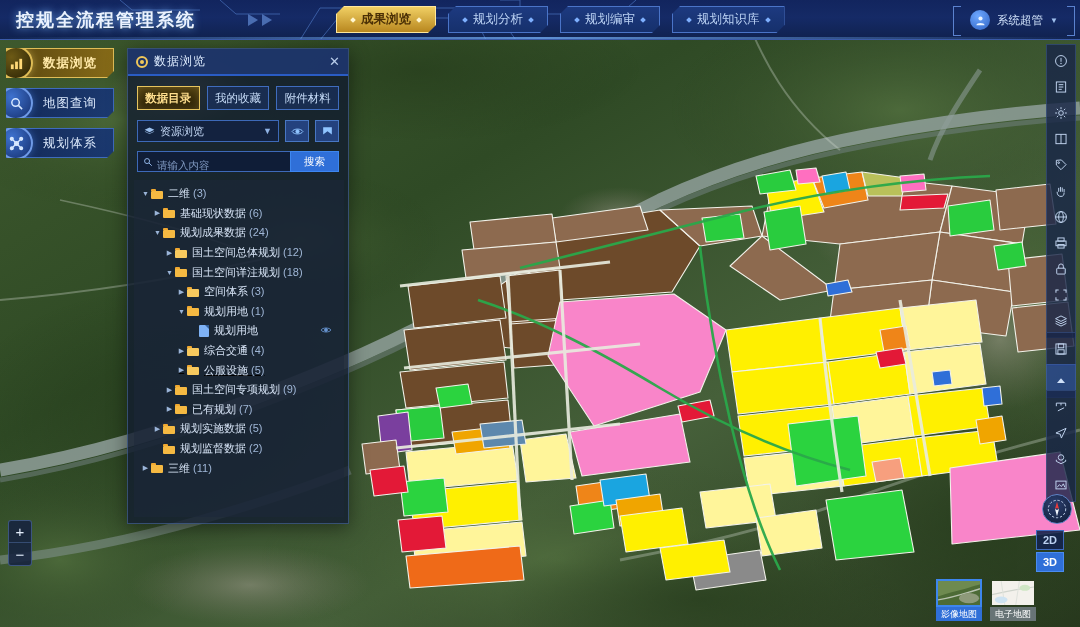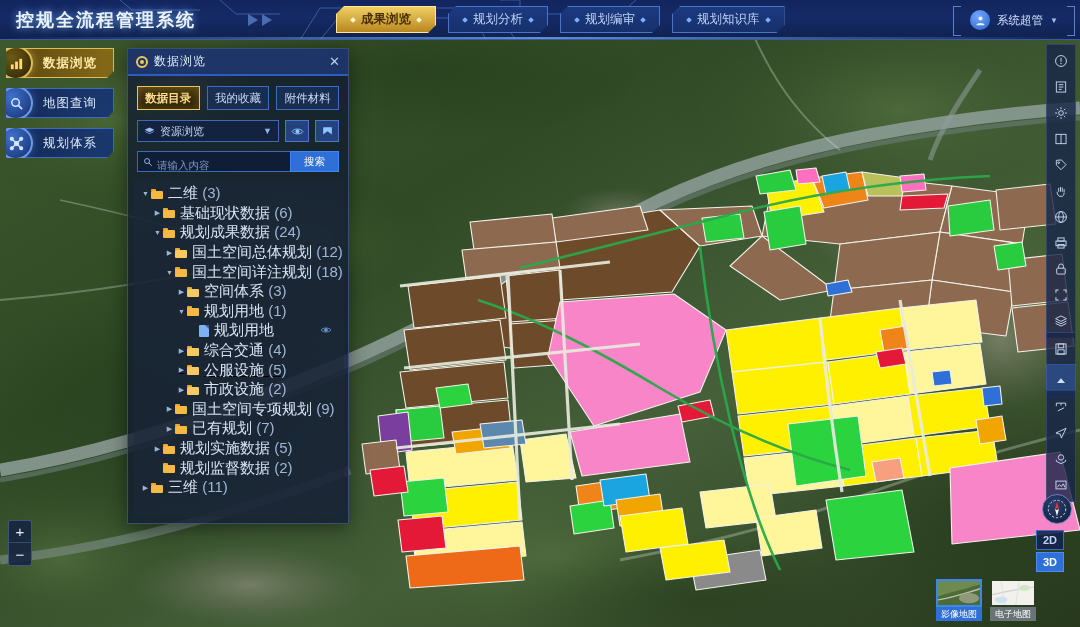--- a/index.html
+++ b/index.html
@@ -171,21 +171,21 @@
   }
   .folder.lite::after { background:#f7c95e; }
   .fileicon {
     width:10px; height:12px; flex:none; margin-right:5px; background:#7fb2f5;
     border-radius:1px; position:relative;
   }
   .fileicon::after{
     content:""; position:absolute; right:0; top:0; border-width:0 4px 4px 0;
     border-style:solid; border-color: transparent #345f99 transparent transparent;
   }
-  .tlabel { font-size: 15px; color:#d7e4f6; white-space:nowrap; }
+  .tlabel { font-size: 11px; color:#d7e4f6; white-space:nowrap; }
   .tlabel .cnt { color:#9fb6d6; }
   .tnode .eye { position:absolute; right:12px; opacity:.9; }
 
   
   .rt-group {
     position:absolute; right: 4px; z-index: 34;
     width: 30px; background: rgba(24,38,72,.82); border:1px solid rgba(90,130,200,.3);
     display:flex; flex-direction:column; align-items:center; padding: 3px 0;
   }
   #rt-main { top: 44px; }
@@ -589,25 +589,20 @@
       <div class="tnode" style="padding-left: 42px;">
         <span class="tw">▶</span>
         <span class="folder lite"></span>
         <span class="tlabel">综合交通<span class="cnt"> (4)</span></span>
       </div>
       <div class="tnode" style="padding-left: 42px; text-decoration: underline;">
         <span class="tw">▶</span>
         <span class="folder lite"></span>
         <span class="tlabel">公服设施<span class="cnt"> (5)</span></span>
       </div>
-      <div class="tnode" style="padding-left: 42px;">
-        <span class="tw">▶</span>
-        <span class="folder lite"></span>
-        <span class="tlabel">市政设施<span class="cnt"> (2)</span></span>
-      </div>
       <div class="tnode" style="padding-left: 30px;">
         <span class="tw">▶</span>
         <span class="folder"></span>
         <span class="tlabel">国土空间专项规划<span class="cnt"> (9)</span></span>
       </div>
       <div class="tnode" style="padding-left: 30px;">
         <span class="tw">▶</span>
         <span class="folder"></span>
         <span class="tlabel">已有规划<span class="cnt"> (7)</span></span>
       </div>

